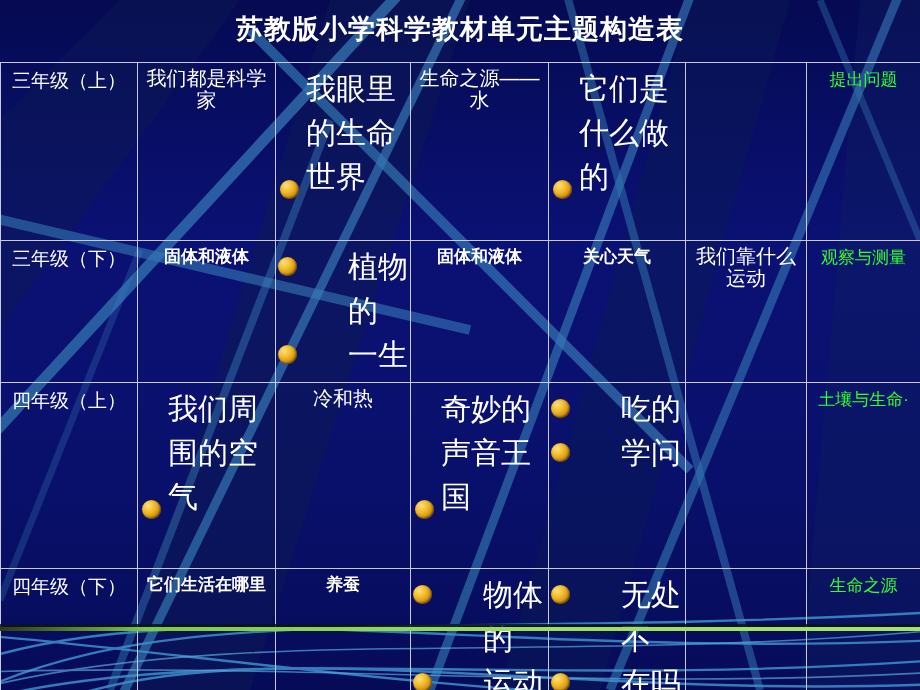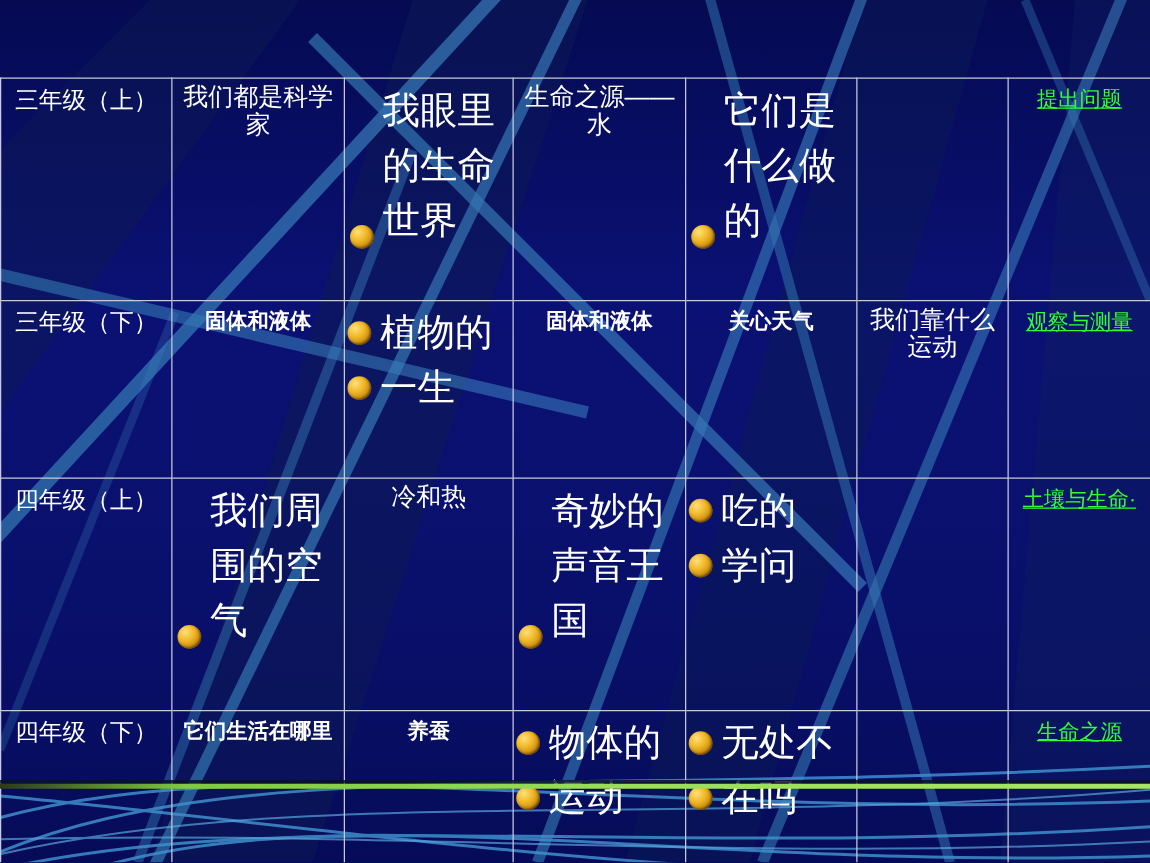--- a/index.html
+++ b/index.html
@@ -51,40 +51,40 @@
     box-sizing:border-box;
     width:100%;height:100%;
     padding:4px 2px 0 2px;
     display:block;
   }
   
   .t-sm{font-size:20px;line-height:22px;}
   .t-md{font-size:17px;line-height:24px;font-weight:bold;}
   .t-lg{font-size:30px;line-height:44px;}
   .t-grade{font-size:19px;line-height:27px;}
-  .green{color:#33ff33;font-size:17px;line-height:26px;text-decoration:underline;}
+  .green{color:#33ff33;font-size:17px;line-height:26px;}
 
   .bulleted{
     display:flex;
     align-items:flex-end;
     justify-content:flex-start;
     text-align:left;
     padding-left:4px;
   }
   .bullet{
     flex:0 0 auto;
     width:19px;height:19px;border-radius:50%;
     margin:12px 7px 0 0;
     background:
       radial-gradient(circle at 33% 30%, #ffe07a 0%, #f0b828 38%, #c78c10 70%, #8a5c06 100%);
     box-shadow:inset -1px -1px 2px rgba(80,45,0,.8);
   }
   .btext{flex:1 1 auto;}
 
-  .bulletline{display:flex;align-items:flex-start;text-align:left;}
+  .bulletline{display:flex;align-items:flex-start;text-align:left;gap:44px;}
   .stack{display:block;text-align:left;}
 
   
   .greenrule{
     position:absolute;left:0;top:627px;width:920px;height:4px;
     background:linear-gradient(90deg,#2d3a18 0%,#7fc942 16%,#9ade5a 55%,#a6e564 100%);
     z-index:7;
   }
   .darkrule{
     position:absolute;left:0;top:624px;width:920px;height:3px;
@@ -139,20 +139,21 @@
         <path d="M60,700  C 260,630 560,700 940,684"></path>
         <path d="M-10,636 C 160,650 420,690 700,700"></path>
       </g>
       <g fill="none" stroke="#58a6dd" stroke-width="1.6" opacity=".7">
         <path d="M-20,688 C 240,624 540,666 940,630"></path>
         <path d="M-20,672 C 300,662 600,692 940,672"></path>
       </g>
     </svg>
   </div>
 
+  <div class="title">苏教版小学科学教材单元主题构造表</div>
 
   <table class="grid">
     <colgroup>
       <col style="width:137px">
         <col style="width:138px">
         <col style="width:135px">
       <col style="width:138px">
         <col style="width:137px">
         <col style="width:121px">
       <col style="width:114px">

